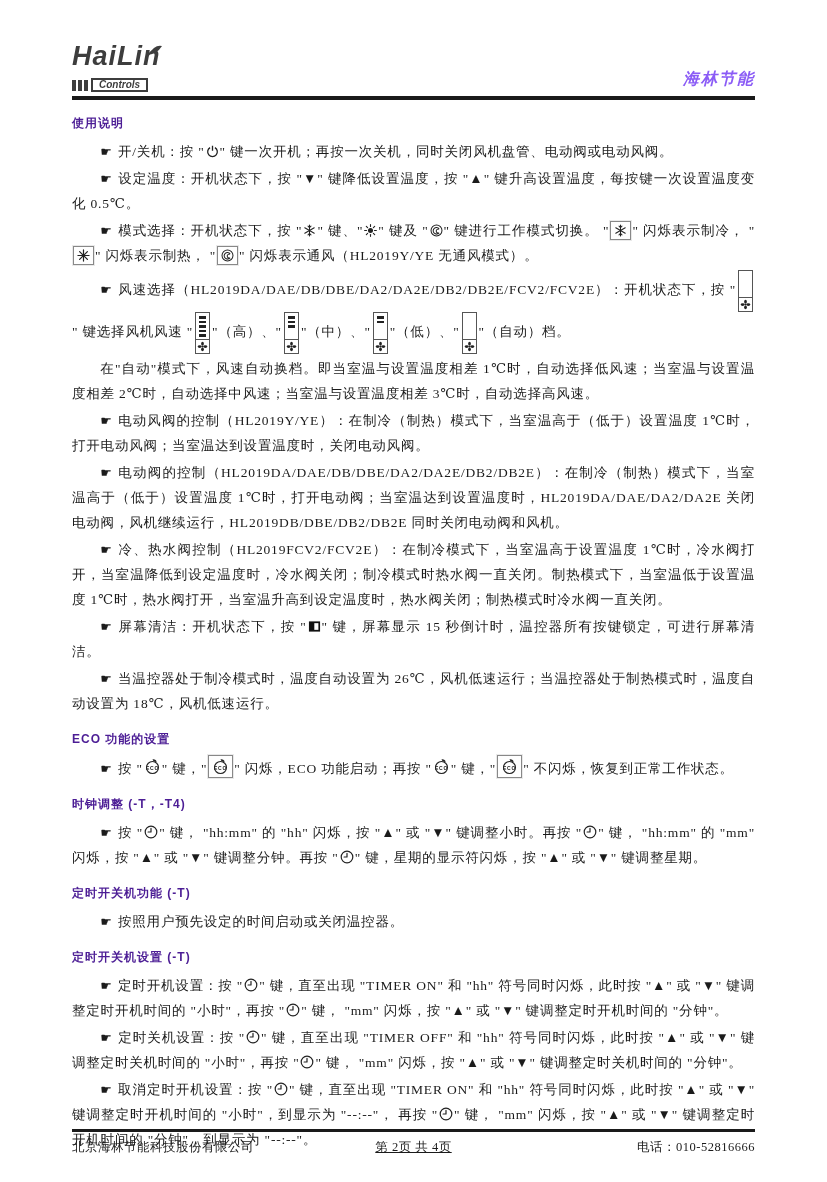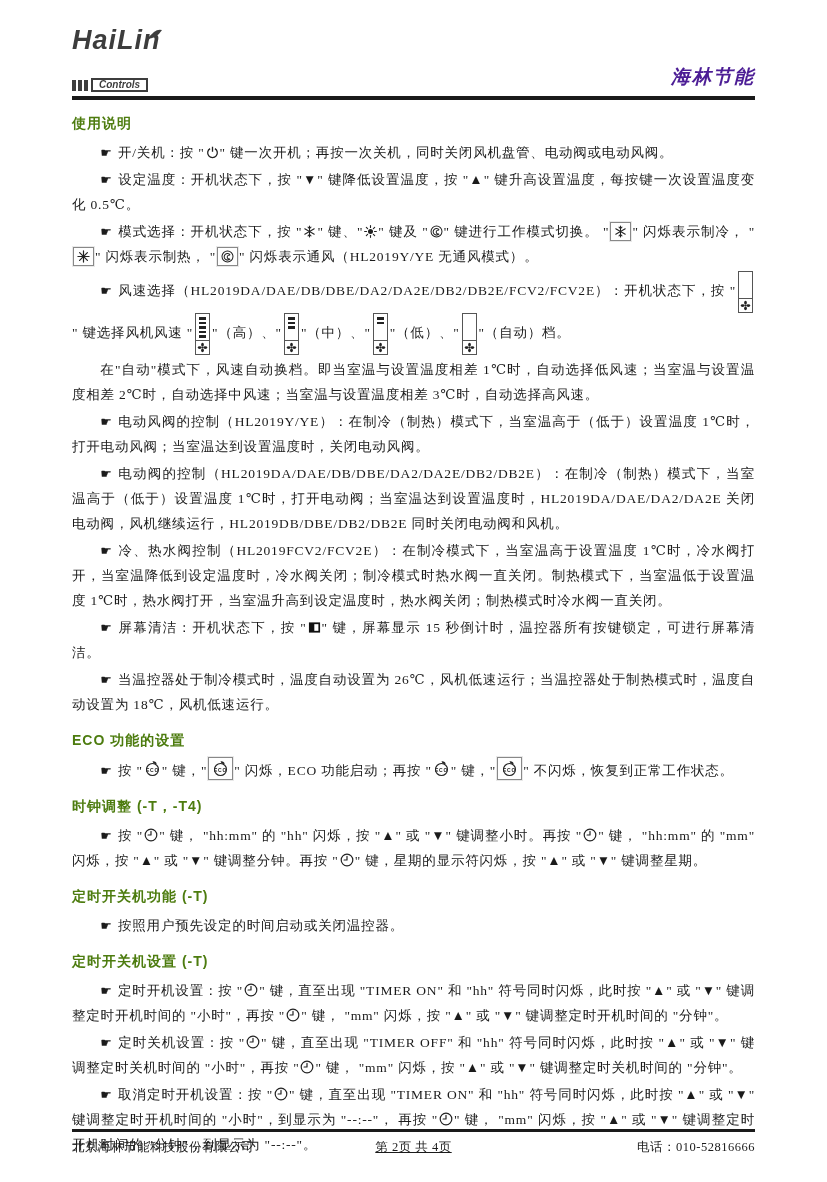--- a/index.html
+++ b/index.html
@@ -1,37 +1,37 @@
 <!DOCTYPE html>
 <html><head>
 <meta charset="utf-8">
 <style>
   html,body{margin:0;padding:0;background:#e8e8e8;}
   .page{position:relative;width:827px;height:1182px;margin:0 auto;background:#ffffff;
         box-sizing:border-box;padding:40px 72px 0 72px;overflow:hidden;
         font-family:"Liberation Serif","DejaVu Serif",serif;color:#1b1b1b;}
   
   .header{display:flex;justify-content:space-between;align-items:flex-end;height:52px;}
-  .logo{display:flex;flex-direction:column;line-height:1;gap:16px;}
+  .logo{display:flex;flex-direction:column;line-height:1;}
   .logo-main{position:relative;font-family:"Liberation Sans","DejaVu Sans",sans-serif;
              font-weight:bold;font-style:italic;font-size:27px;letter-spacing:1px;color:#3d3d3d;}
   .logo-leaf{position:absolute;top:-9px;right:-2px;}
   .logo-sub{display:flex;align-items:center;margin-top:8px;}
   .logo-bars{display:inline-flex;gap:2px;margin-right:3px;}
   .logo-bars i{display:block;width:4px;height:11px;background:#3d3d3d;}
   .logo-box{display:inline-block;border:2px solid #3d3d3d;padding:0 6px;
             font-family:"Liberation Sans","DejaVu Sans",sans-serif;font-weight:bold;
             font-style:italic;font-size:10px;color:#3d3d3d;}
-  .tagline{font-weight:bold;font-style:italic;font-size:19px;letter-spacing:2px;color:#4c1d95;
+  .tagline{font-weight:bold;font-style:italic;font-size:16px;letter-spacing:2px;color:#8b5cf6;
            padding-bottom:2px;}
   .header-rule{border-top:4px solid #1a1a1a;margin-top:4px;}
   
   .flow{margin-top:10px;}
   .doc-heading{font-family:"Liberation Sans","DejaVu Sans",sans-serif;font-weight:bold;
-               font-size:14px;letter-spacing:1px;margin:15px 0 7px 0;color:#4d7c0f;}
+               font-size:12px;letter-spacing:1px;margin:15px 0 7px 0;color:#4c1d95;}
   .doc-para{font-size:13.5px;line-height:25px;letter-spacing:0.8px;text-align:justify;
             text-indent:2.1em;margin:0 0 2px 0;}
   .hand-glyph{font-family:"DejaVu Sans",sans-serif;font-size:13px;margin-right:6px;
               font-style:normal;letter-spacing:0;}
   .inl{display:inline-flex;align-items:center;justify-content:center;vertical-align:-2px;
        margin:0 1px;line-height:0;}
   .icon-box{border:1px solid #888;background:#fefefe;padding:2px 3px;box-shadow:0 0 0 1px #e9e9e9;}
   
   .fs-stack{display:inline-flex;flex-direction:column;align-items:center;vertical-align:middle;
             margin:0 2px;}

